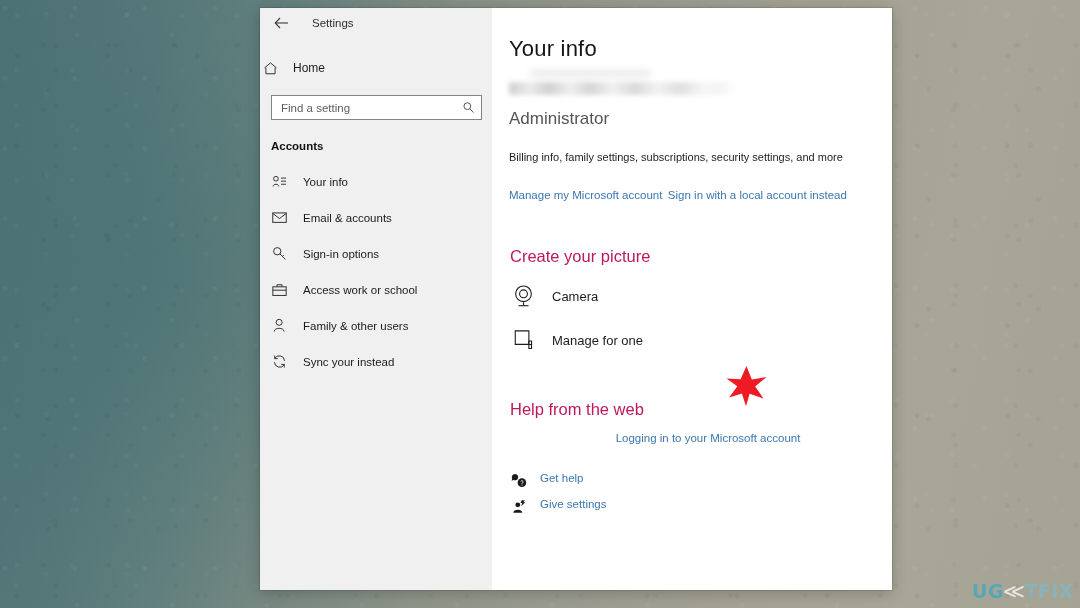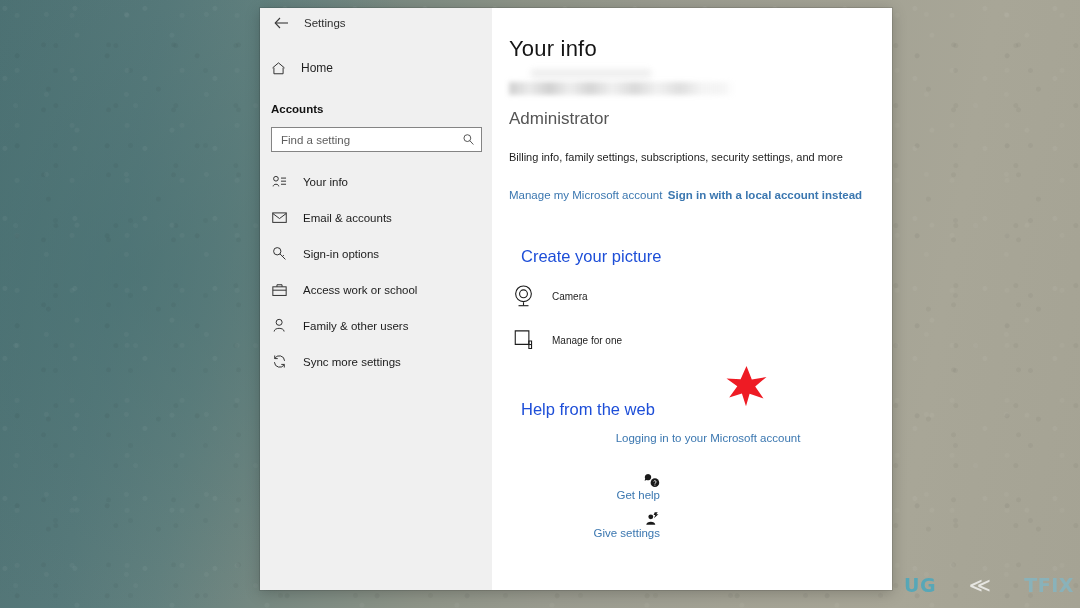--- a/index.html
+++ b/index.html
@@ -49,30 +49,29 @@
       radial-gradient(circle at 74% 94%, rgba(0,0,0,0.035) 0 2px, transparent 3px);
     background-size: 70px 70px, 90px 90px, 55px 55px, 110px 110px, 80px 80px,
                      65px 65px, 95px 95px, 60px 60px, 120px 120px, 75px 75px;
     opacity: .9;
   }
 
   
   #watermark {
     position: absolute;
     right: 6px;
-    bottom: 12px;
+    bottom: 6px;
     display: flex;
     align-items: center;
     font-size: 19px;
     font-weight: bold;
     letter-spacing: .5px;
     font-family: "DejaVu Sans", sans-serif;
     opacity: .72;
     user-select: none;
-    gap: 34px;
   }
   #watermark .wm-a { color: #39a8c4; }
   #watermark .wm-b { color: #7fb8c9; }
   #watermark .wm-arrow {
     display: inline-block;
     color: #ffffff;
     font-size: 17px;
     margin: 0 1px;
     transform: scaleX(1.25);
   }
@@ -95,21 +94,21 @@
     width: 232px;
     background: #f0f0f0;
     flex: 0 0 232px;
     position: relative;
   }
   #title-bar {
     height: 30px;
     display: flex;
     align-items: center;
     padding-left: 8px;
-    gap: 10px;
+    gap: 18px;
   }
   #back-button {
     width: 26px;
     height: 22px;
     display: flex;
     align-items: center;
     justify-content: center;
     color: #3a3a3a;
     cursor: pointer;
   }
@@ -117,21 +116,21 @@
   #window-title {
     font-size: 11.5px;
     color: #2f2f2f;
   }
 
   #home-row {
     display: flex;
     align-items: center;
     height: 30px;
     margin-top: 15px;
-    padding-left: 10px;
+    padding-left: 2px;
     gap: 15px;
     cursor: pointer;
   }
   #home-row .nav-ico { color: #303030; }
   #home-label {
     font-size: 12px;
     color: #1f1f1f;
   }
 
   #search-wrap {
@@ -253,27 +252,27 @@
   .content-link {
     display: inline-block;
     font-size: 11.5px;
     color: #3b77b0;
     text-decoration: none;
     cursor: pointer;
     text-align: center;
   }
 
   #manage-account-link { margin-top: 7px; margin-left: 1px; }
-  #local-account-link { margin-top: 26px; margin-left: 1px; font-weight: bold; }
+  #local-account-link { margin-top: 26px; margin-left: 1px; }
 
   .section-title {
-    margin-left: 13px;
+    margin-left: 2px;
     font-size: 16.5px;
     font-weight: normal;
-    color: #1d4ed8;
+    color: #be185d;
   }
   #create-picture-title { margin-top: 44px; }
   #help-web-title { margin-top: 46px; }
 
   .picture-option {
     display: flex;
     align-items: center;
     margin-top: 16px;
     margin-left: 2px;
     gap: 16px;
@@ -283,35 +282,35 @@
   .picture-option .opt-ico {
     width: 26px;
     height: 28px;
     flex: 0 0 26px;
     display: flex;
     align-items: center;
     justify-content: center;
     color: #1d1d1d;
   }
   .picture-option .opt-label {
-    font-size: 10px;
+    font-size: 13px;
     color: #1d1d1d;
   }
 
   #help-links { margin-top: 13px; margin-left: 16px; }
   #help-links .content-link { display: block; margin-bottom: 9px; }
 
   #footer-links { margin-top: 28px; margin-left: 2px; }
   .footer-row {
     display: flex;
-    align-items: flex-end;
+    align-items: flex-start;
+    gap: 13px;
     margin-bottom: 9px;
     cursor: pointer;
     width: 150px;
-    flex-direction: column;
   }
   .footer-row .foot-ico {
     width: 17px;
     height: 17px;
     flex: 0 0 17px;
     display: flex;
     align-items: center;
     justify-content: center;
     color: #1a1a1a;
   }
@@ -360,32 +359,32 @@
     <div id="home-row">
       <span class="nav-ico">
         <svg width="15" height="15" viewBox="0 0 16 16" fill="none" stroke="currentColor" stroke-width="1.05">
           <path d="M1.6 7.4 L8 2 L14.4 7.4"></path>
           <path d="M3.1 7.1 V13.6 H12.9 V7.1"></path>
         </svg>
       </span>
       <span id="home-label">Home</span>
     </div>
 
-    <div id="section-heading">Accounts</div>
-
     <div id="search-wrap">
       <input id="search-input" type="text" placeholder="Find a setting" style="">
       <span id="search-icon">
         <svg width="13" height="13" viewBox="0 0 16 16" fill="none" stroke="currentColor" stroke-width="1.05">
           <circle cx="6.6" cy="6.3" r="4.2"></circle>
           <path d="M9.7 9.5 L14 14.2"></path>
         </svg>
       </span>
     </div>
 
+    <div id="section-heading">Accounts</div>
+
     <div id="nav-list">
 
       <div class="nav-item">
         <span class="nav-ico">
           <svg width="15" height="14" viewBox="0 0 16 15" fill="none" stroke="currentColor" stroke-width="1.05">
             <circle cx="4.2" cy="4" r="2.5"></circle>
             <path d="M1.2 12.2 C1.2 9.2 7.2 9.2 7.2 12.2"></path>
             <path d="M9.6 3.3 H15"></path>
               <path d="M9.6 6.6 H15"></path>
               <path d="M9.6 9.9 H15"></path>
@@ -438,21 +437,21 @@
 
       <div class="nav-item">
         <span class="nav-ico">
           <svg width="15" height="15" viewBox="0 0 16 16" fill="none" stroke="currentColor" stroke-width="1.05">
             <path d="M13.4 7.3 A5.6 5.6 0 0 0 2.9 4.8"></path>
             <path d="M2.6 8.7 A5.6 5.6 0 0 0 13.1 11.2"></path>
             <path d="M2.9 1.6 V4.9 H6.1"></path>
             <path d="M13.1 14.4 V11.1 H9.9"></path>
           </svg>
         </span>
-        <span class="nav-label">Sync more settings</span>
+        <span class="nav-label">Sync your instead</span>
       </div>
 
     </div>
   </div>
 
   <div id="content-pane">
 
     <h1 id="page-title">Your info</h1>
 
     <div id="account-name-redacted">

